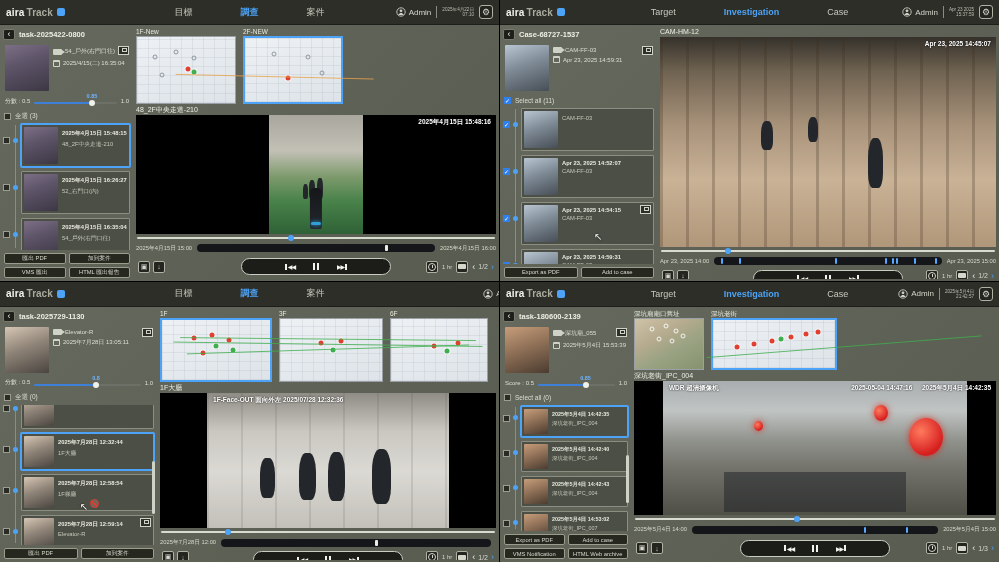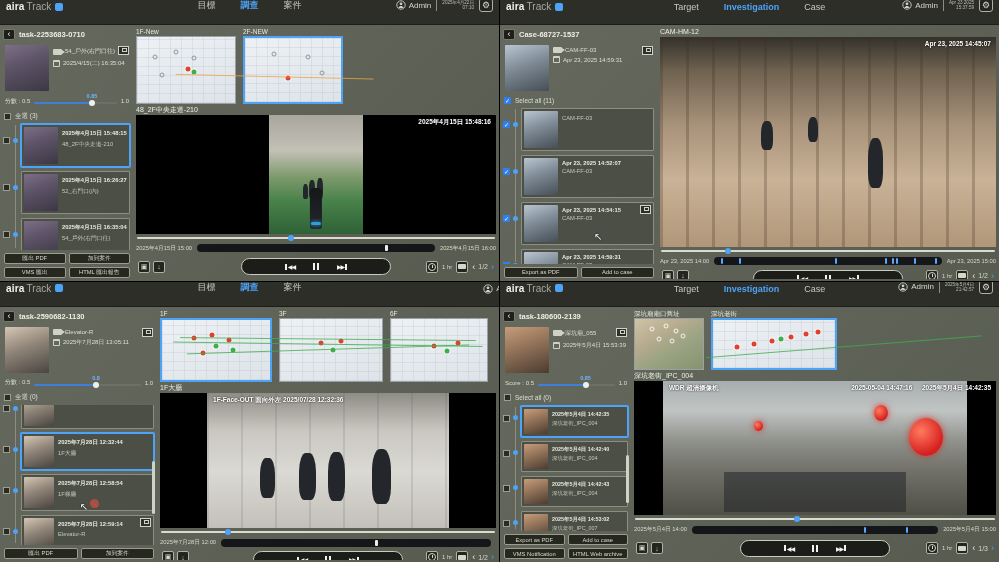--- a/index.html
+++ b/index.html
@@ -1,25 +1,25 @@
 <!DOCTYPE html>
 <html><head>
 <meta charset="utf-8">
 <style>
   html,body{margin:0;padding:0;background:#111;}
   *{box-sizing:border-box;font-family:"Liberation Sans",sans-serif;}
   #app{width:999px;height:562px;display:grid;grid-template-columns:1fr 1fr;grid-template-rows:1fr 1fr;gap:1px;background:#000;}
   .quad{position:relative;overflow:hidden;background:linear-gradient(135deg,#666a5e,#585c50);display:flex;flex-direction:column;}
   
-  .qhead{height:22px;flex:0 0 22px;background:#2c2e27;display:flex;align-items:flex-end;padding:12px 6px;position:relative;border-bottom:1px solid #1d1e19;}
+  .qhead{height:22px;flex:0 0 22px;background:#2c2e27;display:flex;align-items:center;padding:12px 6px;position:relative;border-bottom:1px solid #1d1e19;}
   .logo{display:flex;align-items:center;gap:2px;font-size:10px;}
   .logo b{color:#f2f3ee;letter-spacing:.2px;}
-  .logo span.lt{color:#a7aa9d;font-weight:400;}
+  .logo span.lt{color:#a7aa9d;font-weight:700;}
   .logochip{width:8px;height:8px;border-radius:2px;background:#4da3f7;display:inline-block;margin-left:2px;}
-  .qnav{position:absolute;left:50%;transform:translateX(-50%);display:flex;gap:25px;}
+  .qnav{position:absolute;left:50%;transform:translateX(-50%);display:flex;gap:48px;}
   .navitem{font-size:9px;color:#c6c9bd;cursor:pointer;white-space:nowrap;}
   .navitem.active{color:#4da3f7;font-weight:700;}
   .qright{margin-left:auto;display:flex;align-items:center;gap:5px;}
   .qright.clipped{margin-right:-26px;}
   .adminwrap{display:flex;align-items:center;gap:3px;}
   .adminwrap svg{width:10px;height:10px;}
   .adminlabel{font-size:8px;color:#d5d7cc;}
   .hdiv{width:1px;height:12px;background:#8a8d7f;}
   .clock{display:flex;flex-direction:column;line-height:5px;font-size:4.6px;color:#bcbfb2;text-align:right;}
   .gearbtn{width:14px;height:14px;border:1px solid #aeb1a3;border-radius:3px;background:#24251f;color:#d5d7cc;font-size:9px;line-height:12px;text-align:center;cursor:pointer;}
@@ -171,21 +171,21 @@
             <span>2025年4月22日</span>
             <span>07:10</span>
           </div>
           <div class="gearbtn">⚙</div>
         </div>
       </div>
       <div class="qbody">
         <div class="sidebar" style="width: 134px;">
           <div class="taskbar">
             <div class="backbtn">‹</div>
-            <span class="tasktitle">task-2253683-0710</span>
+            <span class="tasktitle">task-2025422-0800</span>
           </div>
           <div class="tcard">
             <div class="tphoto ph-a"></div>
             <div class="tmeta">
               <div class="tline">
                 <span class="ic-camera"></span>
                 <span>54_戶外(右門口往)</span>
               </div>
               <div class="tline">
                 <span class="ic-cal"></span>
@@ -519,21 +519,21 @@
               </svg>
             </span>
             <span class="adminlabel">Admin</span>
           </div>
         </div>
       </div>
       <div class="qbody">
         <div class="sidebar" style="width: 158px;">
           <div class="taskbar">
             <div class="backbtn">‹</div>
-            <span class="tasktitle">task-2590682-1130</span>
+            <span class="tasktitle">task-2025729-1130</span>
           </div>
           <div class="tcard">
             <div class="tphoto ph-b"></div>
             <div class="tmeta">
               <div class="tline">
                 <span class="ic-camera"></span>
                 <span>Elevator-R</span>
               </div>
               <div class="tline">
                 <span class="ic-cal"></span>

